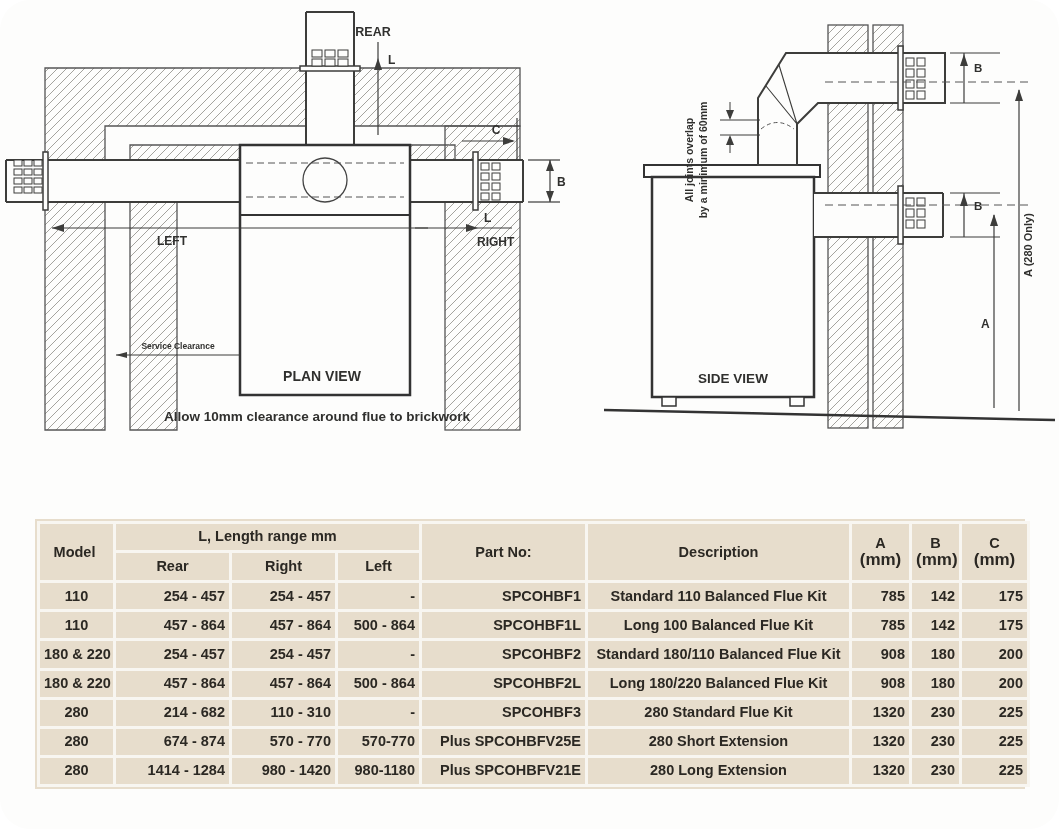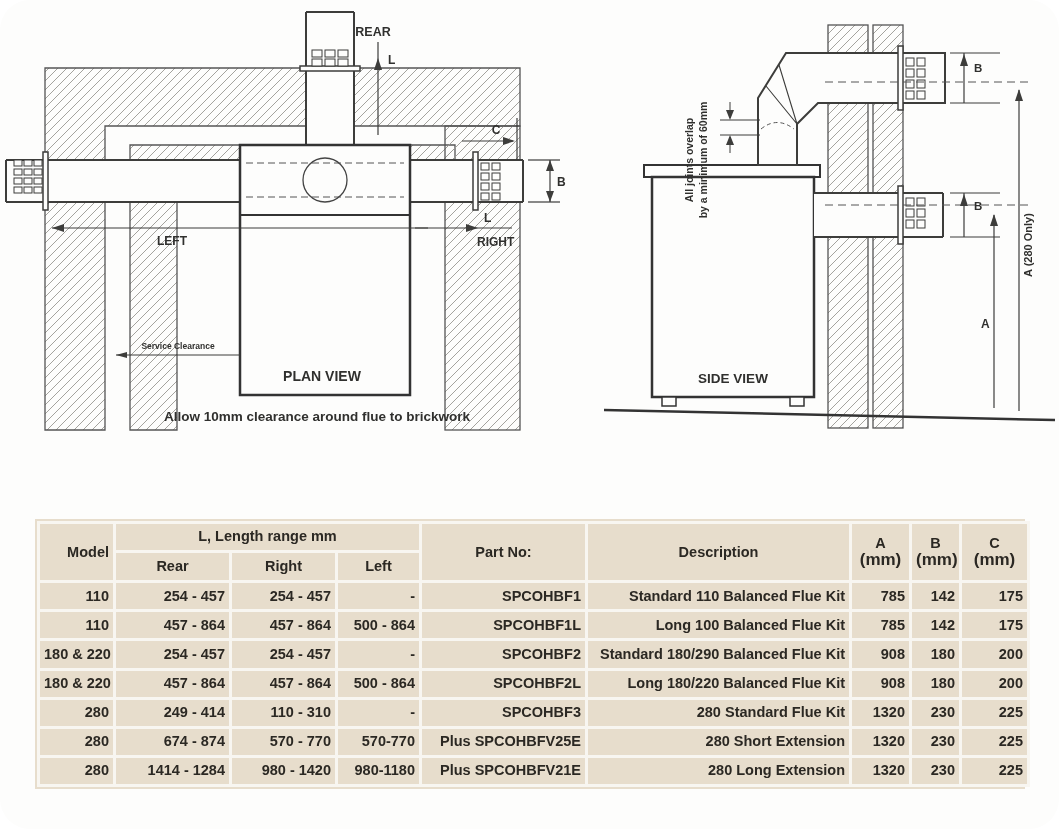--- a/index.html
+++ b/index.html
@@ -13,21 +13,21 @@
 
   .tablewrap{position:absolute;left:35px;top:519px;width:990px;height:270px;
              background:#e7ddcc;padding:2px;box-sizing:border-box;}
   table.flue{border-collapse:collapse;width:100%;height:100%;table-layout:fixed;}
   table.flue th, table.flue td{
       border:3px solid #f8f6f1;background:#e7ddcc;color:#2b2823;
       font-weight:bold;font-size:14.5px;padding:0 4px;line-height:1.05;
       white-space:nowrap;overflow:hidden;}
   table.flue th{text-align:center;}
   td.c{text-align:right;}
-  td.l{text-align:right;padding-left:8px;}
+  td.l{text-align:center;padding-left:8px;}
   .mm{display:block;font-size:17px;font-weight:bold;}
 </style>
 </head>
 <body>
 
 <div class="page">
 
 <svg id="plan-svg" class="diagram" width="580" height="445" viewBox="0 0 580 445">
   <defs>
     <pattern id="hatch" width="9" height="9" patternUnits="userSpaceOnUse">
@@ -225,21 +225,21 @@
           <col style="width:106px">
           <col style="width:84px">
     <col style="width:166px">
           <col style="width:264px">
           <col style="width:60px">
           <col style="width:50px">
           <col style="width:68px">
   </colgroup>
   <tbody>
           <tr style="height:26px">
-    <th rowspan="2" style="text-align:right;padding-left:0">Model</th>
+    <th rowspan="2" style="text-align:center;padding-left:0">Model</th>
     <th colspan="3">L, Length range mm</th>
     <th rowspan="2">Part No:</th>
     <th rowspan="2">Description</th>
     <th rowspan="2"><span>A</span><span class="mm">(mm)</span></th>
     <th rowspan="2"><span>B</span><span class="mm">(mm)</span></th>
     <th rowspan="2"><span>C</span><span class="mm">(mm)</span></th>
   </tr>
   <tr style="height:27px">
     <th>Rear</th>
     <th>Right</th>
@@ -267,39 +267,39 @@
     <td class="c">785</td>
     <td class="c">142</td>
     <td class="c">175</td>
   </tr>
   <tr style="height:26px">
     <td class="l">180 &amp; 220</td>
     <td class="c">254 - 457</td>
     <td class="c">254 - 457</td>
     <td class="c">-</td>
     <td class="c">SPCOHBF2</td>
-    <td class="l">Standard 180/290 Balanced Flue Kit</td>
+    <td class="l">Standard 180/110 Balanced Flue Kit</td>
     <td class="c">908</td>
     <td class="c">180</td>
     <td class="c">200</td>
   </tr>
   <tr style="height:26px">
     <td class="l">180 &amp; 220</td>
     <td class="c">457 - 864</td>
     <td class="c">457 - 864</td>
     <td class="c">500 - 864</td>
     <td class="c">SPCOHBF2L</td>
     <td class="l">Long 180/220 Balanced Flue Kit</td>
     <td class="c">908</td>
     <td class="c">180</td>
     <td class="c">200</td>
   </tr>
   <tr style="height:26px">
     <td class="l">280</td>
-    <td class="c">249 - 414</td>
+    <td class="c">214 - 682</td>
     <td class="c">110 - 310</td>
     <td class="c">-</td>
     <td class="c">SPCOHBF3</td>
     <td class="l">280 Standard Flue Kit</td>
     <td class="c">1320</td>
     <td class="c">230</td>
     <td class="c">225</td>
   </tr>
   <tr style="height:26px">
     <td class="l">280</td>

